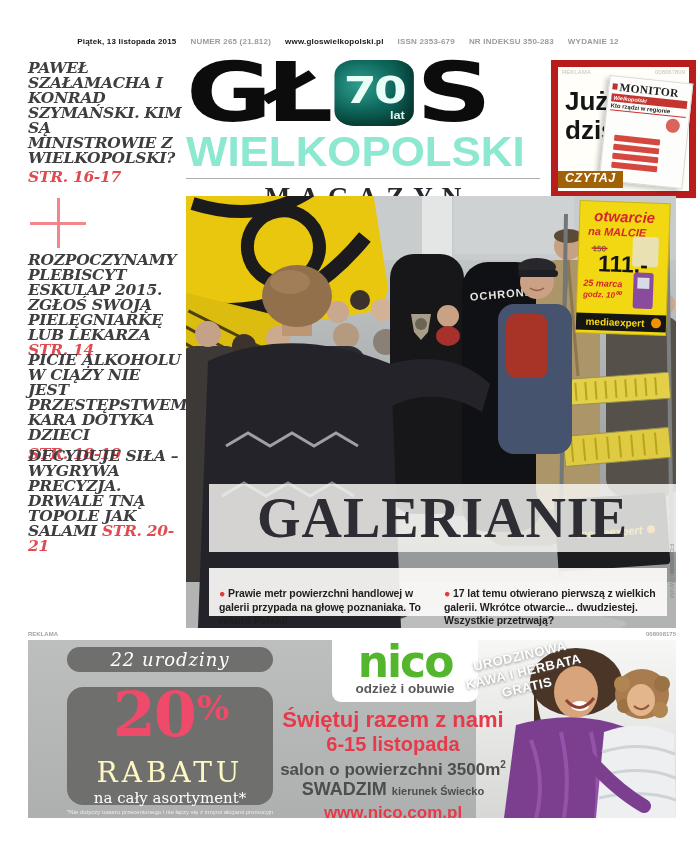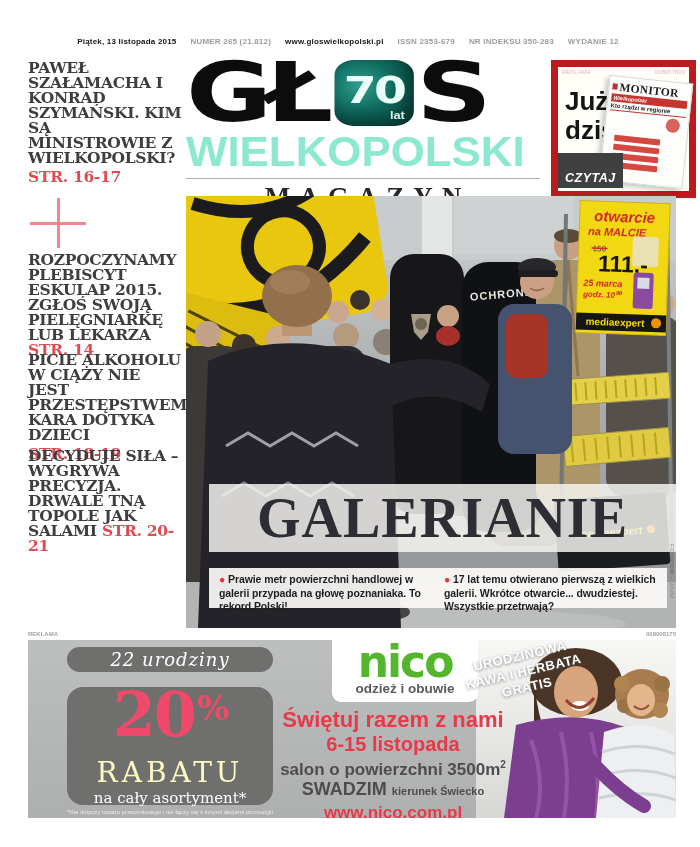--- a/index.html
+++ b/index.html
@@ -6,21 +6,21 @@
   .page{position:relative;width:700px;height:847px;margin:0 auto;background:#ffffff;overflow:hidden;
         font-family:"Liberation Sans",sans-serif;}
 
   
   .topbar{position:absolute;left:28px;top:37px;width:640px;display:flex;gap:14px;
           font-size:8px;font-weight:bold;color:#9b9b9b;letter-spacing:.2px;white-space:nowrap;justify-content:center;}
   .topbar .strong{color:#161616;}
 
   
   .teaser{position:absolute;left:28px;width:154px;font-family:"DejaVu Serif","Liberation Serif",serif;
-          font-weight:600;font-size:15.5px;line-height:.97;color:#3e3e40;letter-spacing:-.3px;}
+          font-style:italic;font-weight:600;font-size:15.5px;line-height:.97;color:#3e3e40;letter-spacing:-.3px;}
   .pageref{color:#e04a50;}
   .pageref.block{display:block;margin-top:4px;}
   .pageref.inline{display:inline;}
   .cross{position:absolute;left:30px;top:198px;width:56px;height:50px;}
   .cross::before{content:"";position:absolute;left:0;right:0;top:24px;height:2.5px;background:#f2868c;}
   .cross::after{content:"";position:absolute;top:0;bottom:0;left:27px;width:2.5px;background:#f2868c;}
 
   
   .masthead{position:absolute;left:186px;top:57px;width:354px;}
   .glos-row{display:flex;align-items:center;height:72px;transform:scaleX(1.28);transform-origin:left center;}
@@ -46,31 +46,31 @@
   .juz span{display:block;}
   .paper{position:absolute;right:1px;top:12px;width:82px;height:104px;background:#fdfdfc;border:1px solid #d8d8d4;
          box-shadow:-3px 3px 5px rgba(0,0,0,.22);transform:rotate(6deg);overflow:hidden;}
   .paper-head{display:flex;align-items:center;gap:2px;margin:4px 3px 1px;}
   .pshield{width:5px;height:6px;background:#c03030;flex:none;}
   .pname{font-family:"Liberation Serif",serif;font-weight:bold;font-size:11.5px;color:#1d1d1d;letter-spacing:.3px;}
   .pregion{margin:1px 3px;background:#c5342e;color:#fff;font-size:5.5px;font-style:italic;font-weight:bold;padding:1px 2px;}
   .pheadline{margin:1px 3px 0;font-size:6px;font-weight:bold;color:#222;border-bottom:1px solid #c5342e;padding-bottom:1px;}
   .pstamp{position:absolute;right:8px;top:36px;width:14px;height:14px;border-radius:50%;background:#d4483f;opacity:.85;}
   .pbar{position:absolute;left:10px;width:46px;height:6px;background:#d4483f;border-radius:1px;}
-  .czytaj{position:absolute;left:0;bottom:3px;background:#404040;color:#fff;font-weight:bold;font-style:italic;
-          font-size:12.5px;padding:18px 7px 3px;letter-spacing:.5px;}
+  .czytaj{position:absolute;left:0;bottom:3px;background:#a16207;color:#fff;font-weight:bold;font-style:italic;
+          font-size:12.5px;padding:0 7px 3px;letter-spacing:.5px;}
 
   
   .cover{position:absolute;left:186px;top:196px;width:490px;height:432px;overflow:hidden;}
   .cover svg{position:absolute;left:0;top:0;}
   .headline-band{position:absolute;left:23px;right:0;top:288px;height:68px;background:rgba(246,245,242,.84);
                  display:flex;align-items:center;justify-content:center;}
   .headline{font-family:"Liberation Serif",serif;font-size:56px;font-weight:600;color:#2d2d33;letter-spacing:1px;line-height:1;}
-  .caption-band{position:absolute;left:23px;right:9px;top:372px;height:40px;background:rgba(251,250,247,.93);
-                display:flex;gap:12px;padding:5px 10px;box-sizing:border-box;}
+  .caption-band{position:absolute;left:23px;right:9px;top:372px;height:48px;background:rgba(251,250,247,.93);
+                display:flex;gap:12px;padding:19px 10px;box-sizing:border-box;}
   .cap{margin:0;flex:1;font-size:10.5px;font-weight:bold;color:#1e1e1e;line-height:1.3;letter-spacing:-.1px;}
   .dot{color:#e03a3a;}
   .credit{position:absolute;right:1px;top:348px;writing-mode:vertical-rl;font-size:6px;color:#8a8a8a;letter-spacing:.5px;}
 
   
   .ad-meta{position:absolute;left:28px;top:631px;width:648px;display:flex;justify-content:space-between;
            font-size:6px;color:#a2a2a0;font-weight:bold;}
   .bigad{position:absolute;left:28px;top:640px;width:648px;height:178px;overflow:hidden;
          background:linear-gradient(#bdbfbe,#aeb0af);}
   .ad-photo{position:absolute;right:0;top:0;}

